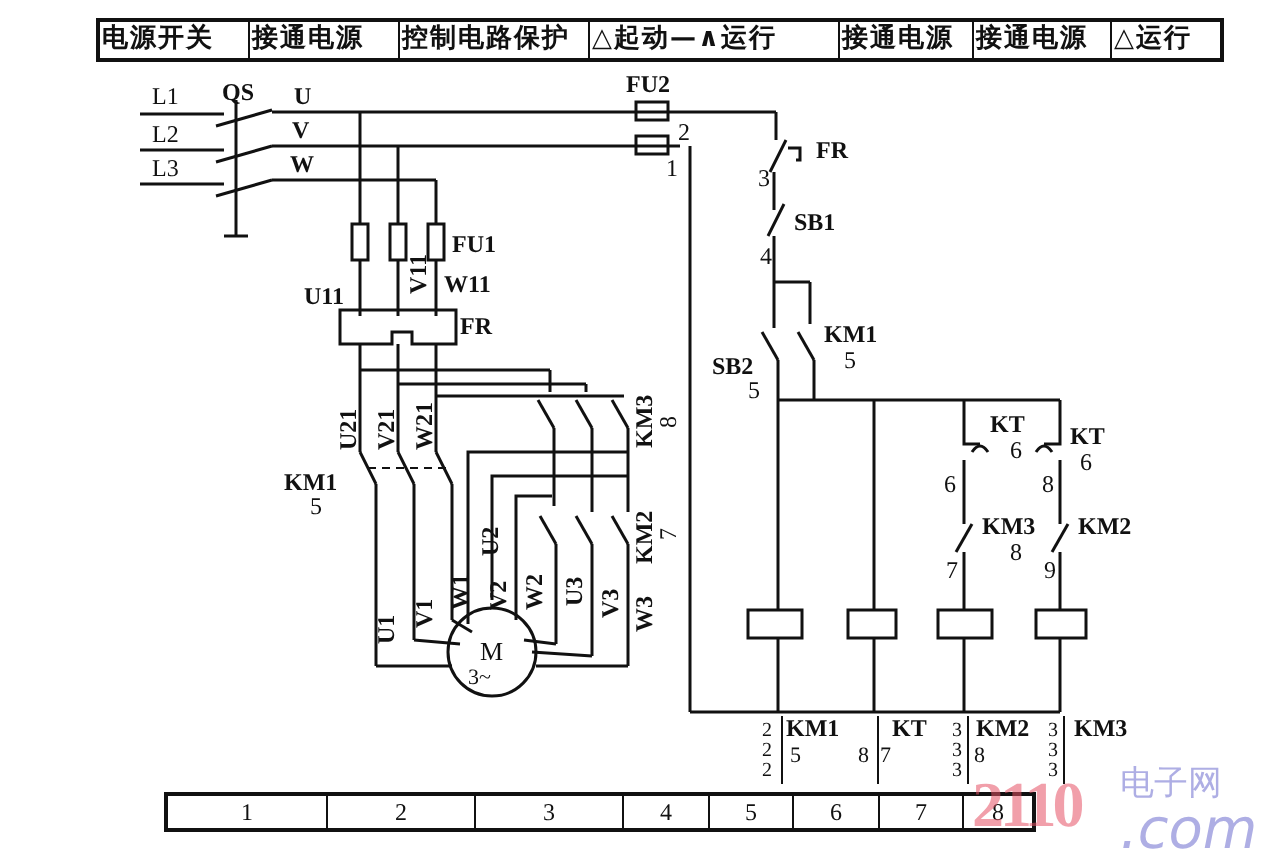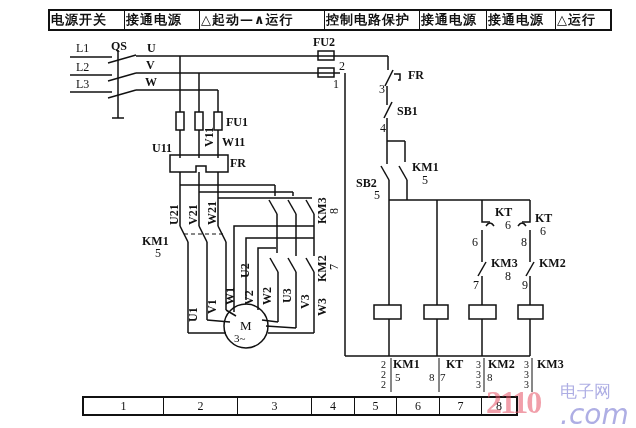--- a/index.html
+++ b/index.html
@@ -24,22 +24,22 @@
         font-size:17px; color:rgba(120,120,210,0.6); }
   .wm3 { position:absolute; left:560px; top:398px; font-family:"DejaVu Sans",sans-serif;
         font-size:28px; font-style:italic; color:rgba(120,120,210,0.6); }
 </style>
 </head>
 <body>
 
 <div class="hdr">
   <div class="cell" style="width:72px">电源开关</div>
   <div class="cell" style="width:72px">接通电源</div>
+  <div class="cell" style="width:92px">控制电路保护</div>
   <div class="cell" style="width:122px">△起动—∧运行</div>
-  <div class="cell" style="width:92px">控制电路保护</div>
   <div class="cell" style="width:64px">接通电源</div>
   <div class="cell" style="width:66px">接通电源</div>
   <div class="cell" style="width:52px">△运行</div>
 </div>
 
 <svg width="636" height="428" stroke="#111" fill="none" stroke-width="1.5">
 
   <g>
     <line x1="70" y1="57" x2="112" y2="57"></line>
     <line x1="70" y1="75" x2="112" y2="75"></line>

